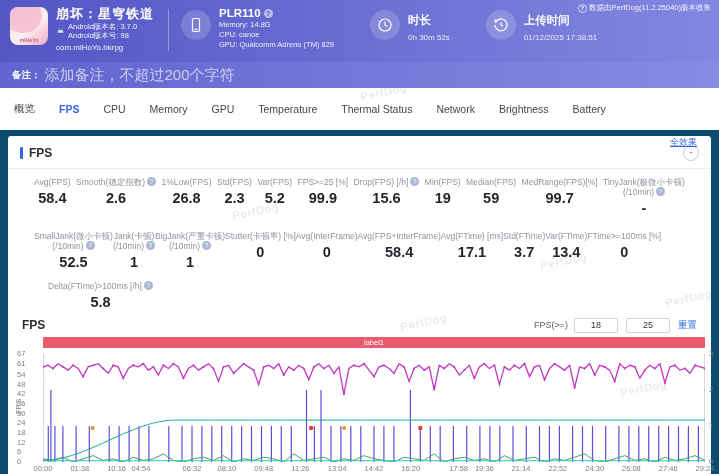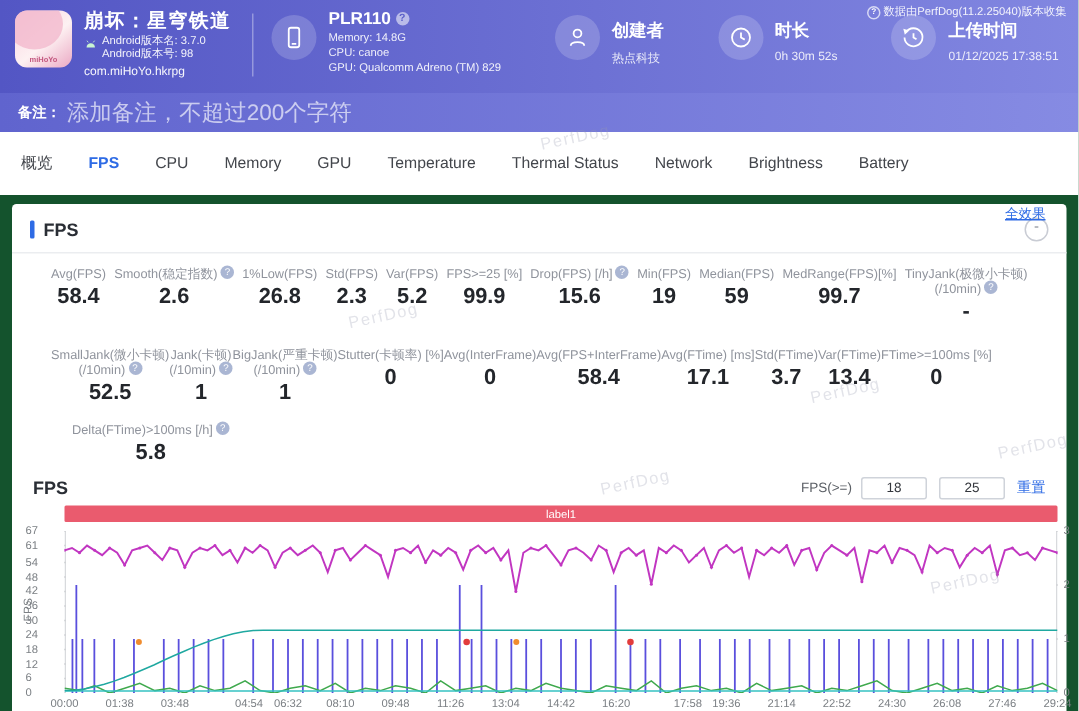--- a/index.html
+++ b/index.html
@@ -1,17 +1,17 @@
 <!DOCTYPE html>
 <html><head>
 <meta charset="utf-8">
 <style>
   html,body{margin:0;padding:0;}
   body{font-family:"Liberation Sans",sans-serif;}
-  .page{position:relative;width:719px;height:474px;overflow:hidden;background:#14532d;}
+  .page{position:relative;width:719px;height:474px;overflow:hidden;background:#0c4a6e;}
 
   
   .topbar{height:62px;background:linear-gradient(90deg,#5356c4,#8287e1);display:flex;align-items:flex-start;padding:7px 10px 0;box-sizing:border-box;color:#fff;position:relative;}
   .avatar{width:38px;height:38px;border-radius:8px;background:linear-gradient(140deg,#f9d2e0,#fdf1f2 55%,#eba9c4);position:relative;flex:0 0 38px;overflow:hidden;}
   .avatar-hair{position:absolute;left:-6px;top:-8px;width:38px;height:34px;border-radius:50%;background:#f3b9cd;opacity:.8;}
   .avatar-tag{position:absolute;bottom:2px;left:0;right:0;text-align:center;font-size:5px;color:#c2567e;font-weight:bold;}
   .app-meta{margin-left:8px;}
   .app-title{font-size:13px;font-weight:bold;letter-spacing:1px;line-height:14px;}
   .ver-row{display:flex;align-items:center;margin-top:1px;}
   .ver-lines{font-size:7.5px;line-height:9px;color:rgba(255,255,255,.92);margin-left:3px;}
@@ -115,32 +115,20 @@
         <svg width="16" height="16" viewBox="0 0 16 16" fill="none" stroke="#fff" stroke-width="1.2">
             <rect x="4.5" y="1.5" width="7" height="13" rx="1.5"></rect>
             <line x1="6.5" y1="12.3" x2="9.5" y2="12.3"></line>
           </svg>
       </div>
       <div class="device-meta">
         <div class="device-name"><span>PLR110</span><span class="i-badge">?</span></div>
         <div class="device-line">Memory: 14.8G</div>
         <div class="device-line">CPU: canoe</div>
         <div class="device-line">GPU: Qualcomm Adreno (TM) 829</div>
-      </div>
-    </div>
-    <div class="info-block">
-      <div class="circle">
-        <svg width="16" height="16" viewBox="0 0 16 16" fill="none" stroke="#fff" stroke-width="1.2">
-            <circle cx="8" cy="5.3" r="2.6"></circle>
-            <path d="M3.5 13.5 C3.5 10.2 12.5 10.2 12.5 13.5"></path>
-          </svg>
-      </div>
-      <div class="ib-meta">
-        <div class="ib-label">创建者</div>
-        <div class="ib-value">热点科技</div>
       </div>
     </div>
     <div class="info-block">
       <div class="circle">
         <svg width="16" height="16" viewBox="0 0 16 16" fill="none" stroke="#fff" stroke-width="1.2">
             <circle cx="8" cy="8" r="6"></circle>
             <path d="M8 4.6 V8 L10.5 9.4"></path>
           </svg>
       </div>
       <div class="ib-meta">
@@ -473,22 +461,22 @@
           <div class="ytick" style="top: 94.3284px;">6</div>
           <div class="ytick" style="top: 104px;">0</div>
           <div class="rtick" style="top: -4px;">3</div>
           <div class="rtick" style="top: 32px;">2</div>
           <div class="rtick" style="top: 68px;">1</div>
           <div class="rtick" style="top: 104px;">0</div>
         </div>
       <div class="xaxis" id="xaxis">
           <span class="xtick" style="left: 0px;">00:00</span>
           <span class="xtick" style="left: 36.8px;">01:38</span>
-          <span class="xtick" style="left: 73.6px;">03:48</span>
-          <span class="xtick" style="left: 123px;">04:54</span>
+          <span class="xtick" style="left: 73.6px;">10:16</span>
+          <span class="xtick" style="left: 98px;">04:54</span>
           <span class="xtick" style="left: 149px;">06:32</span>
           <span class="xtick" style="left: 183.9px;">08:10</span>
           <span class="xtick" style="left: 220.7px;">09:48</span>
           <span class="xtick" style="left: 257.4px;">11:26</span>
           <span class="xtick" style="left: 294.2px;">13:04</span>
           <span class="xtick" style="left: 331px;">14:42</span>
           <span class="xtick" style="left: 367.8px;">16:20</span>
           <span class="xtick" style="left: 404.6px; margin-left: 11px;">17:58</span>
           <span class="xtick" style="left: 441.3px;">19:36</span>
           <span class="xtick" style="left: 478.1px;">21:14</span>

